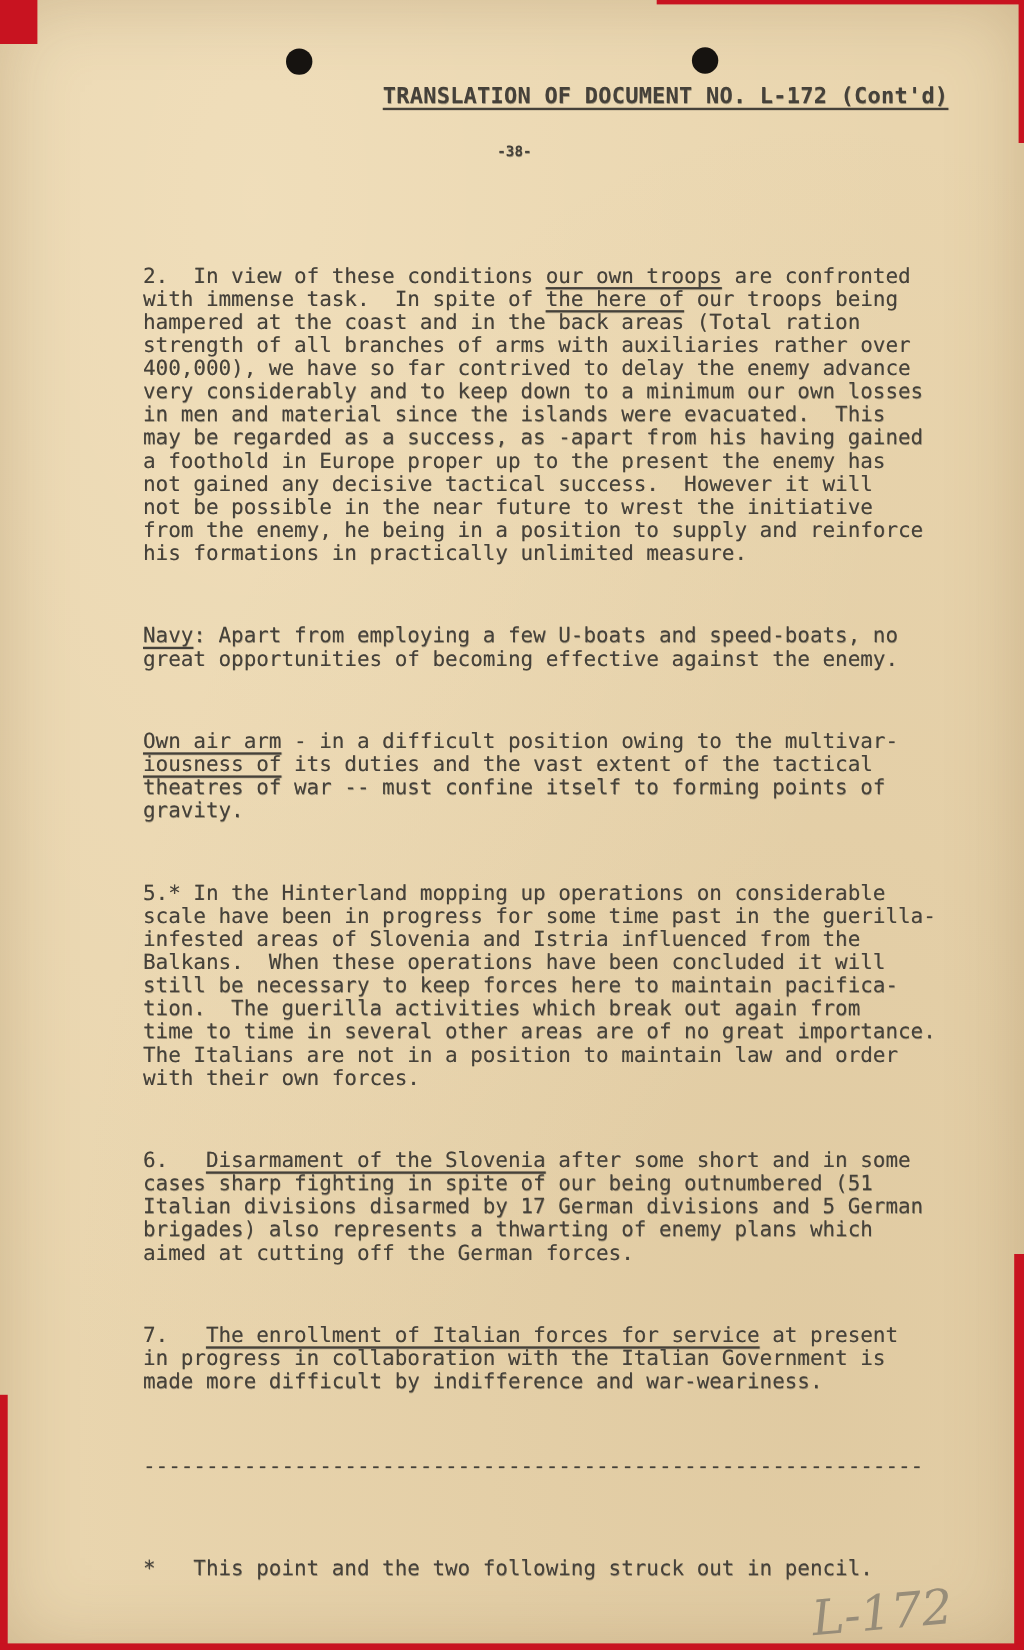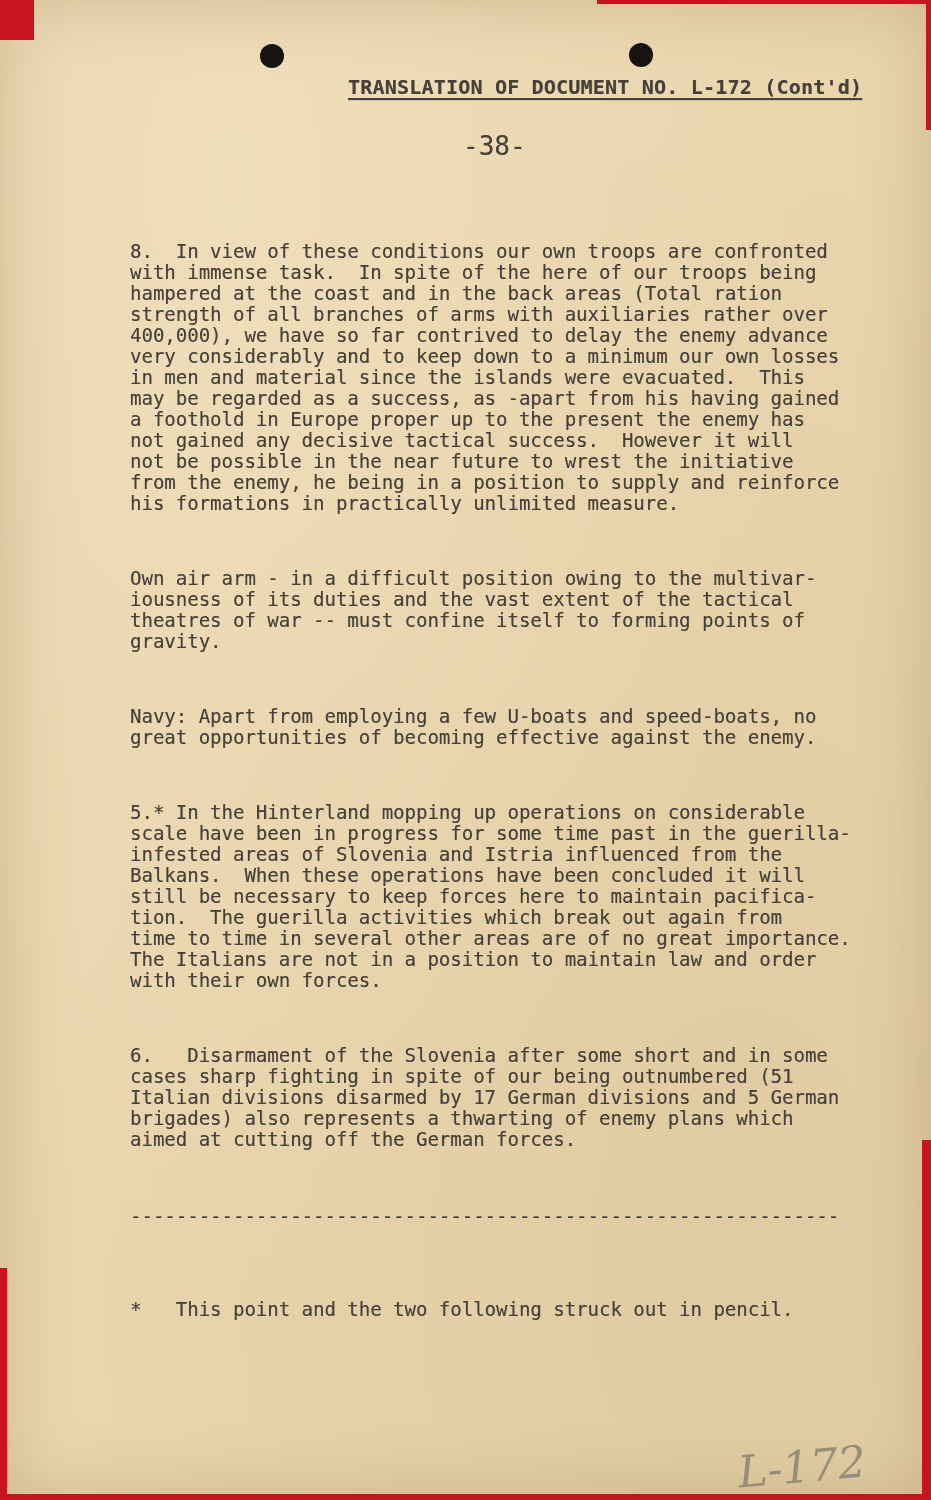--- a/index.html
+++ b/index.html
@@ -43,34 +43,34 @@
     left: 348px; top: 74px;
     font-size: 20px;
     line-height: 26px;
     font-weight: bold;
     letter-spacing: 0.2px;
     white-space: pre;
   }
   .header .hline { text-decoration: underline; text-decoration-thickness: 2px; text-underline-offset: 4px; }
   .page-number {
     position: absolute;
-    left: 463px; top: 131px;
-    font-size: 26px;
-    font-weight: normal;
+    left: 452px; top: 131px;
+    font-size: 13px;
+    font-weight: bold;
   }
   .body {
     position: absolute;
     left: 130px; top: 199px;
     width: 780px;
     font-size: 19px;
     line-height: 21px;
     white-space: pre-wrap;
   }
   .para { margin: 0 0 12px 0; }
-  .u { text-decoration-thickness: 1.5px; text-underline-offset: 3.5px; }
+  .u { text-decoration: underline; text-decoration-thickness: 1.5px; text-underline-offset: 3.5px; }
   .divider { margin: 2px 0 0 0; letter-spacing: 0; }
   .footnote { margin-top: 30px; }
   .handwriting {
     position: absolute;
     left: 738px; top: 1441px;
     font-family: "DejaVu Serif", "Liberation Serif", serif;
     font-style: italic;
     font-size: 44px;
     color: #8b8373;
     opacity: 0.85;
@@ -92,51 +92,54 @@
   <div class="edge edge-bottom"></div>
 
   <div class="hole hole-left"></div>
   <div class="hole hole-right"></div>
 
   <div class="header ink"><div class="hline">TRANSLATION OF DOCUMENT NO. L-172 (Cont'd)</div></div>
 
   <div class="page-number ink">-38-</div>
 
   <div class="body ink">
-    <p class="para"><span>8.  In view of these conditions </span><span class="u">our own troops</span><span> are confronted
+    <p class="para"><span>2.  In view of these conditions </span><span class="u">our own troops</span><span> are confronted
 with immense task.  In spite of </span><span class="u">the here of</span><span> our troops being
 hampered at the coast and in the back areas (Total ration
 strength of all branches of arms with auxiliaries rather over
 400,000), we have so far contrived to delay the enemy advance
 very considerably and to keep down to a minimum our own losses
 in men and material since the islands were evacuated.  This
 may be regarded as a success, as -apart from his having gained
 a foothold in Europe proper up to the present the enemy has
 not gained any decisive tactical success.  However it will
 not be possible in the near future to wrest the initiative
 from the enemy, he being in a position to supply and reinforce
 his formations in practically unlimited measure.</span></p>
+    <p class="para"><span class="u">Navy</span><span>: Apart from employing a few U-boats and speed-boats, no
+great opportunities of becoming effective against the enemy.</span></p>
     <p class="para"><span class="u">Own air arm</span><span> - in a difficult position owing to the multivar-
 </span><span class="u">iousness of</span><span> its duties and the vast extent of the tactical
 theatres of war -- must confine itself to forming points of
 gravity.</span></p>
-    <p class="para"><span class="u">Navy</span><span>: Apart from employing a few U-boats and speed-boats, no
-great opportunities of becoming effective against the enemy.</span></p>
     <p class="para"><span>5.* In the Hinterland mopping up operations on considerable
 scale have been in progress for some time past in the guerilla-
 infested areas of Slovenia and Istria influenced from the
 Balkans.  When these operations have been concluded it will
 still be necessary to keep forces here to maintain pacifica-
 tion.  The guerilla activities which break out again from
 time to time in several other areas are of no great importance.
 The Italians are not in a position to maintain law and order
 with their own forces.</span></p>
     <p class="para"><span>6.   </span><span class="u">Disarmament of the Slovenia</span><span> after some short and in some
 cases sharp fighting in spite of our being outnumbered (51
 Italian divisions disarmed by 17 German divisions and 5 German
 brigades) also represents a thwarting of enemy plans which
 aimed at cutting off the German forces.</span></p>
+    <p class="para"><span>7.   </span><span class="u">The enrollment of Italian forces for service</span><span> at present
+in progress in collaboration with the Italian Government is
+made more difficult by indifference and war-weariness.</span></p>
     <div class="divider">--------------------------------------------------------------</div>
     <div class="footnote">*   This point and the two following struck out in pencil.</div>
   </div>
 
   <div class="handwriting">L-172</div>
 </div>
 
 </body></html>

